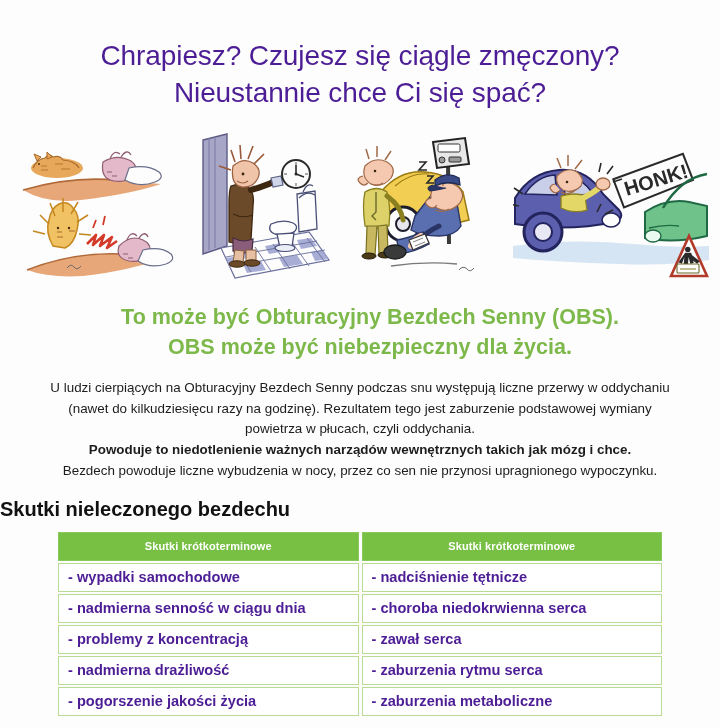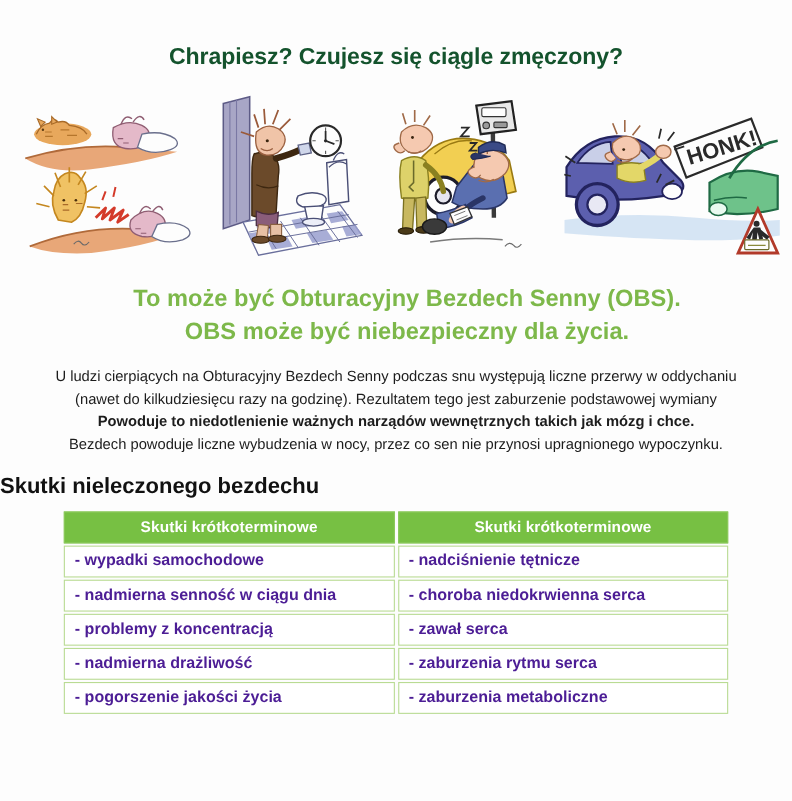--- a/index.html
+++ b/index.html
@@ -24,23 +24,23 @@
     box-sizing: border-box;
   }
 
   
   .headline {
     text-align: center;
     padding-top: 38px;
     line-height: 1.32;
   }
   .headline .line {
-    font-size: 21px;
-    font-weight: bold;
-    color: #14532d;
+    font-size: 28px;
+    font-weight: normal;
+    color: #4c1d95;
     letter-spacing: -0.1px;
     white-space: nowrap;
   }
 
   
   .illustrations {
     margin-top: 16px;
     height: 152px;
     display: flex;
     align-items: flex-end;
@@ -95,21 +95,21 @@
   .effects-table {
     margin: 9px auto 0 auto;
     width: 610px;
     border-collapse: separate;
     border-spacing: 3px 2px;
     table-layout: fixed;
   }
   .effects-table th {
     background: #77c043;
     color: #ffffff;
-    font-size: 14px;
+    font-size: 11px;
     font-weight: bold;
     height: 25px;
     text-align: center;
     border: 1px solid #8cc95c;
     letter-spacing: 0.1px;
   }
   .effects-table td {
     background: #ffffff;
     border: 1px solid #b9db93;
     height: 27px;
@@ -122,20 +122,21 @@
     overflow: hidden;
   }
 </style>
 </head>
 <body>
 
 <div class="poster">
 
   <div class="headline">
     <div class="line">Chrapiesz? Czujesz się ciągle zmęczony?</div>
+    <div class="line">Nieustannie chce Ci się spać?</div>
   </div>
 
   <div class="illustrations">
 
     <div class="panel">
       <svg width="168" height="152" viewBox="0 0 168 152">
 
         <path d="M12 62 Q60 48 105 52 L150 56 Q120 66 70 72 Q35 76 12 62 Z" fill="#e8a778"></path>
         <path d="M12 62 Q60 48 105 52" stroke="#b06a3a" stroke-width="1.6" fill="none"></path>
 
@@ -339,20 +340,21 @@
   </div>
 
   <div class="subhead">
     <div class="line">To może być Obturacyjny Bezdech Senny (OBS).</div>
     <div class="line">OBS może być niebezpieczny dla życia.</div>
   </div>
 
   <div class="body-copy">
     <p>U ludzi cierpiących na Obturacyjny Bezdech Senny podczas snu występują liczne przerwy w oddychaniu</p>
     <p>(nawet do kilkudziesięcu razy na godzinę). Rezultatem tego jest zaburzenie podstawowej wymiany</p>
+    <p>powietrza w płucach, czyli oddychania.</p>
     <p class="bold">Powoduje to niedotlenienie ważnych narządów wewnętrznych takich jak mózg i chce.</p>
     <p>Bezdech powoduje liczne wybudzenia w nocy, przez co sen nie przynosi upragnionego wypoczynku.</p>
   </div>
 
   <div class="table-title">Skutki nieleczonego bezdechu</div>
 
   <table class="effects-table">
     <thead>
       <tr>
         <th>Skutki krótkoterminowe</th>

